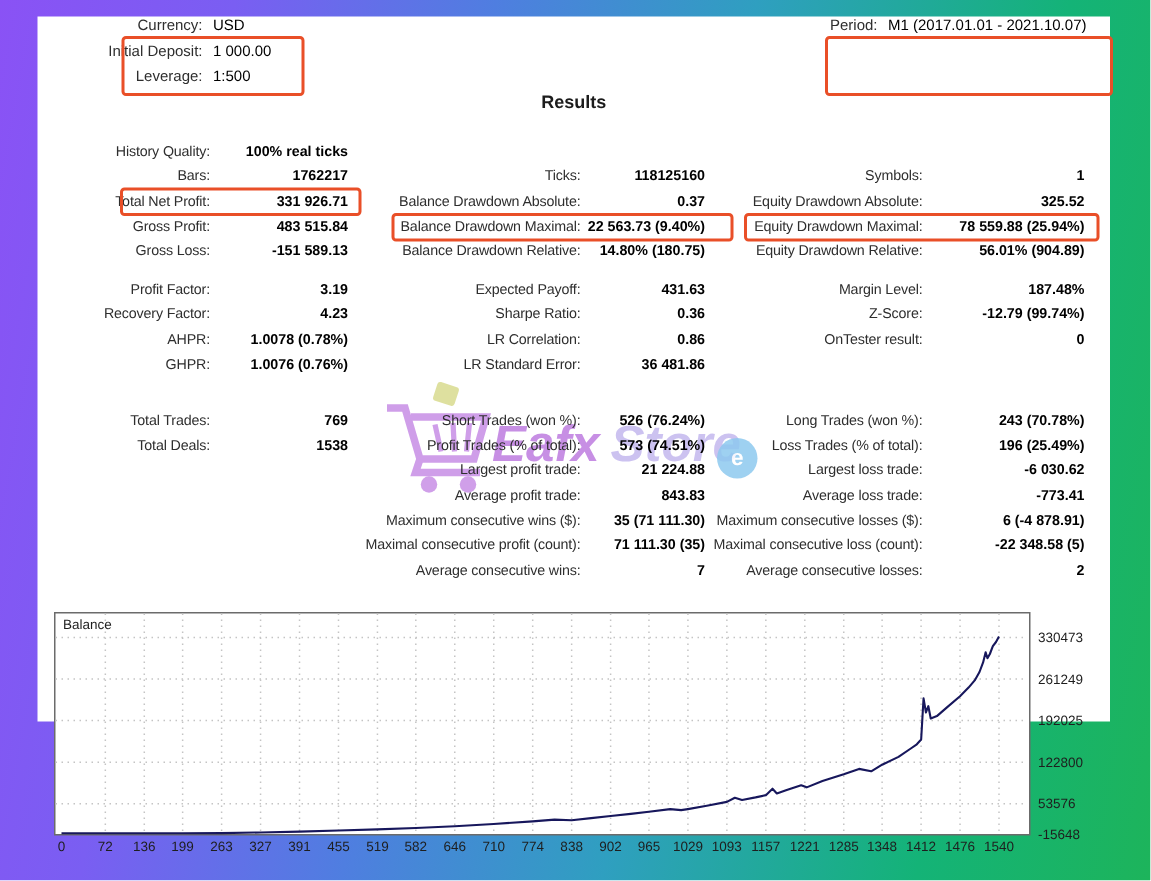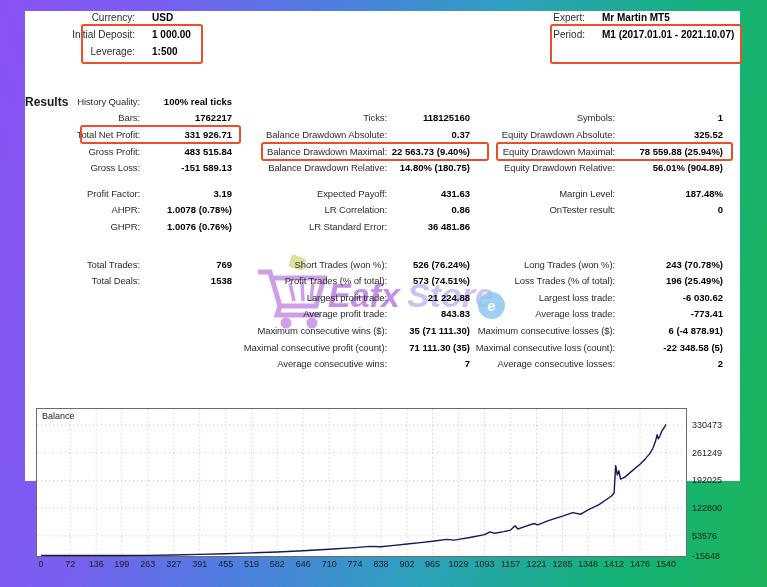--- a/index.html
+++ b/index.html
@@ -7,26 +7,26 @@
   .frame{position:relative;width:767px;height:587px;overflow:hidden;
     background:linear-gradient(100deg,#8a52f5 0%,#7a5ef2 18%,#4f7ee0 38%,#2f9fc0 58%,#14b377 82%,#1db45b 100%);}
   .panel{position:absolute;left:25px;top:11px;width:715px;height:470px;background:#ffffff;}
   
   .hdr{position:absolute;top:-2px;left:0;width:715px;z-index:2;}
   .hgroup-left{position:absolute;left:0;top:0;}
   .hgroup-right{position:absolute;left:400px;top:0;}
   .hrow{display:flex;height:17px;align-items:center;}
   .hlab{width:110px;text-align:right;font-size:10px;color:#2e2e2e;white-space:nowrap;}
   .hgroup-right .hlab{width:160px;}
-  .hval{margin-left:17px;font-size:10px;font-weight:bold;color:#000;white-space:nowrap;}
+  .hval{margin-left:7px;font-size:10px;font-weight:normal;color:#000;white-space:nowrap;}
   .redbox{position:absolute;border:2px solid #e94f28;border-radius:3px;pointer-events:none;}
   #hdr-box-left{left:56px;top:15px;width:118px;height:36px;}
   #hdr-box-right{left:525px;top:15px;width:188px;height:36px;}
   
-  .rtitle{position:absolute;top:84px;left:0;width:715px;
+  .rtitle{position:absolute;top:50px;left:0;width:715px;text-align:center;
     font-size:12px;font-weight:bold;color:#1c1c1c;z-index:2;}
   
   .stats{position:absolute;top:82px;left:0;width:715px;z-index:2;}
   .srow{display:grid;grid-template-columns:115px 92px 155px 83px 145px 108px;
     height:16.6px;align-items:center;position:relative;}
   .lab,.val{display:flex;justify-content:flex-end;white-space:nowrap;}
   .lab{color:#2e2e2e;font-size:9.5px;letter-spacing:-0.1px;}
   .val{color:#000;font-weight:bold;font-size:9.5px;}
   .rb1{left:55px;width:157px;top:-1px;height:15px;}
   .rb2{left:236px;width:224px;top:-1px;height:15px;}
@@ -55,24 +55,20 @@
             <div class="hlab">Initial Deposit:</div>
             <div class="hval">1 000.00</div>
           </div>
           <div class="hrow">
             <div class="hlab">Leverage:</div>
             <div class="hval">1:500</div>
           </div>
         </div>
       <div class="hgroup-right" id="hdr-right">
           <div class="hrow">
-            <div class="hlab">Expert:</div>
-            <div class="hval">Mr Martin MT5</div>
-          </div>
-          <div class="hrow">
             <div class="hlab">Period:</div>
             <div class="hval">M1 (2017.01.01 - 2021.10.07)</div>
           </div>
         </div>
       <div class="redbox" id="hdr-box-left"></div>
       <div class="redbox" id="hdr-box-right"></div>
     </div>
 
     <div class="rtitle">Results</div>
 
@@ -121,20 +117,28 @@
           <div class="val">56.01% (904.89)</div>
         </div>
         <div class="spacer" style="height: 9px;"></div>
         <div class="srow">
           <div class="lab">Profit Factor:</div>
           <div class="val">3.19</div>
           <div class="lab">Expected Payoff:</div>
           <div class="val">431.63</div>
           <div class="lab">Margin Level:</div>
           <div class="val">187.48%</div>
+        </div>
+        <div class="srow">
+          <div class="lab">Recovery Factor:</div>
+          <div class="val">4.23</div>
+          <div class="lab">Sharpe Ratio:</div>
+          <div class="val">0.36</div>
+          <div class="lab">Z-Score:</div>
+          <div class="val">-12.79 (99.74%)</div>
         </div>
         <div class="srow">
           <div class="lab">AHPR:</div>
           <div class="val">1.0078 (0.78%)</div>
           <div class="lab">LR Correlation:</div>
           <div class="val">0.86</div>
           <div class="lab">OnTester result:</div>
           <div class="val">0</div>
         </div>
         <div class="srow">

